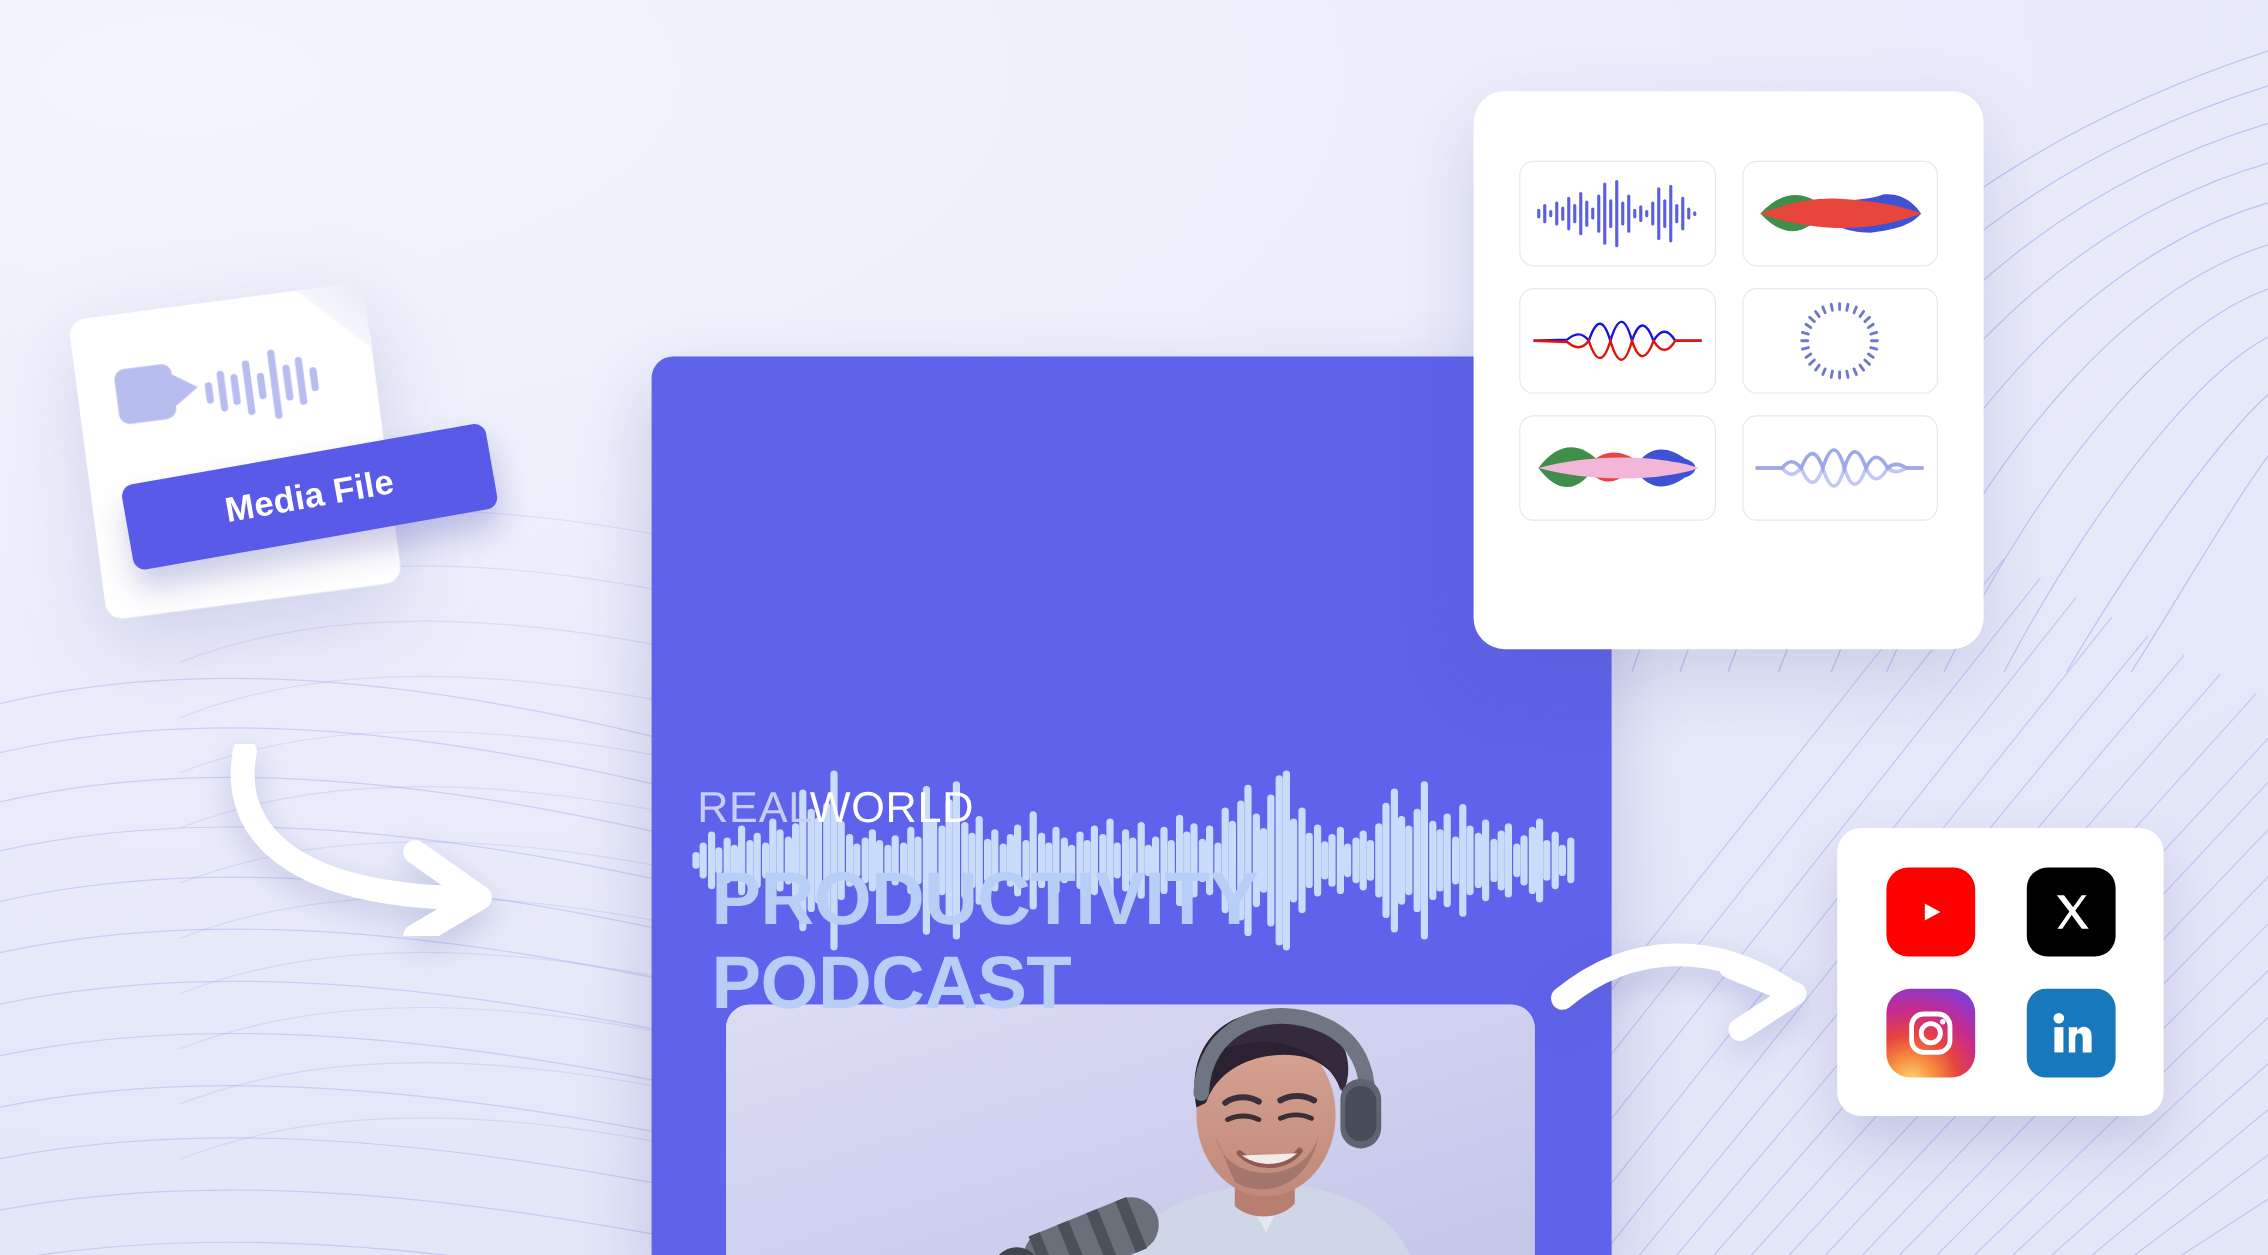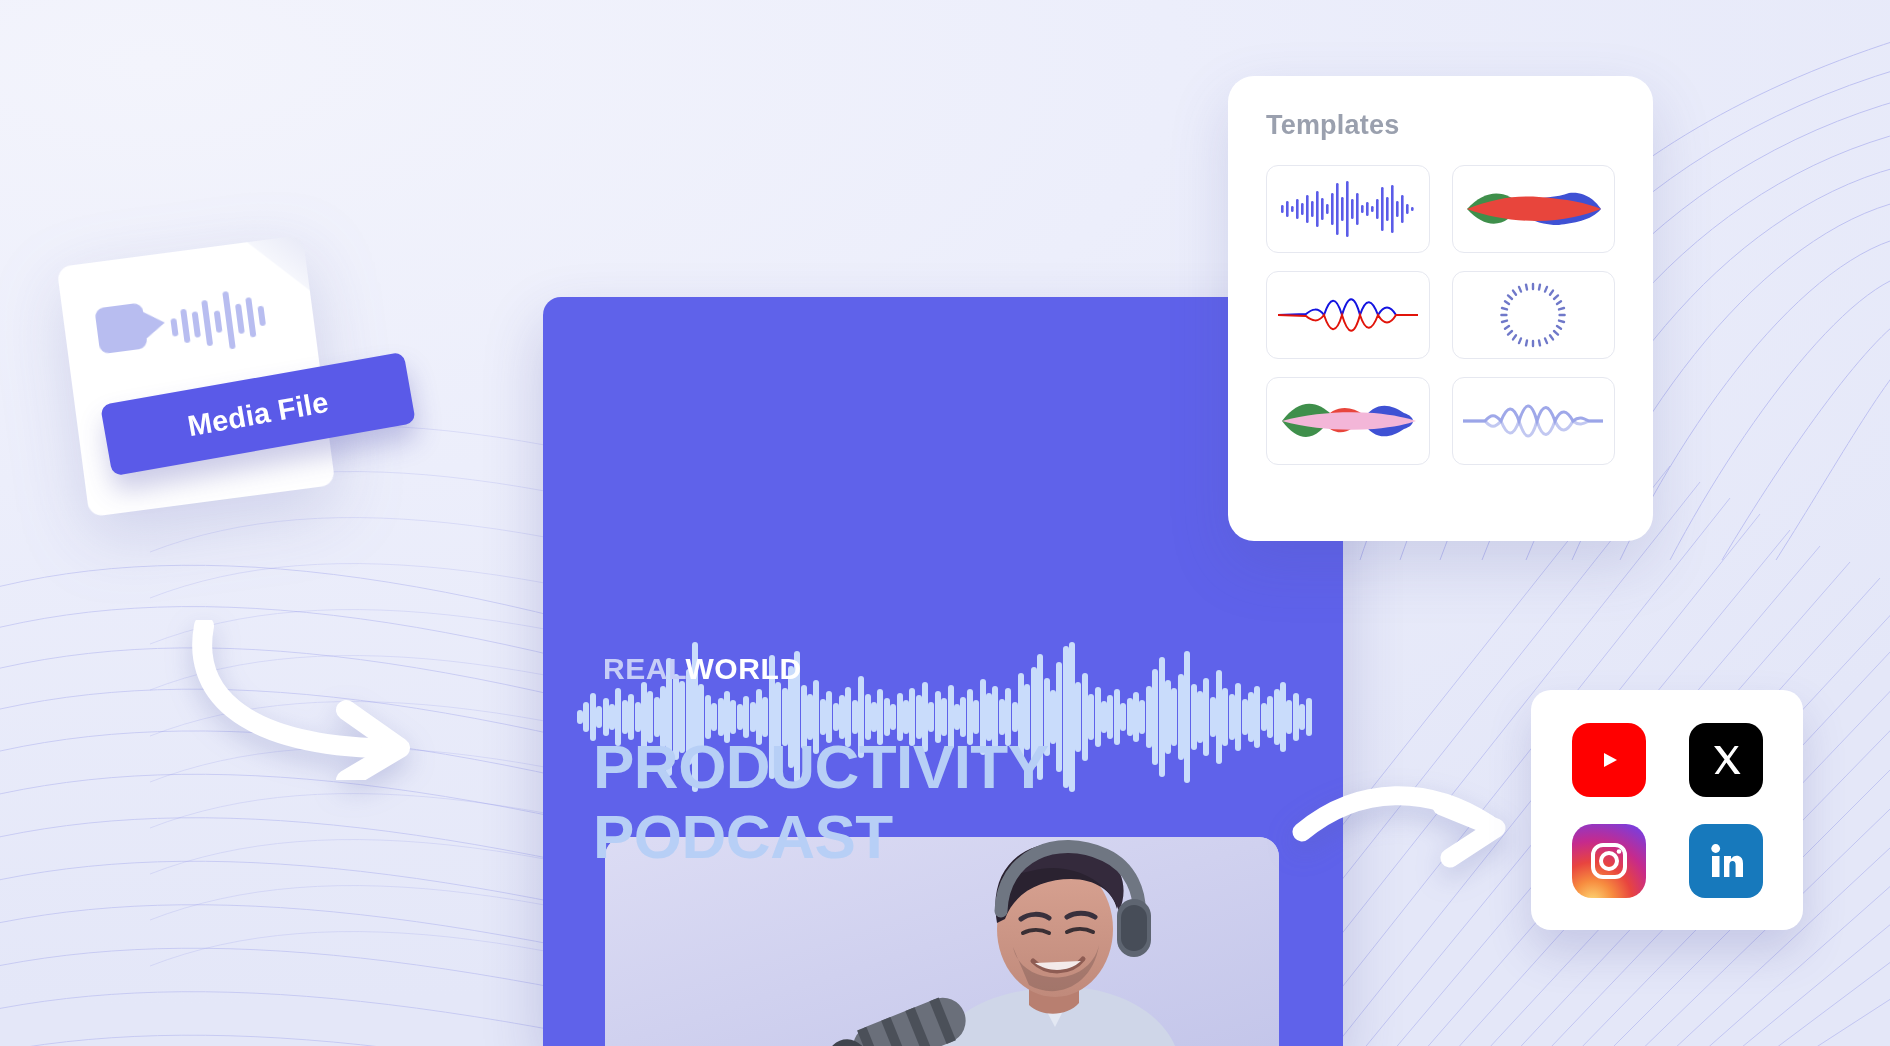--- a/index.html
+++ b/index.html
@@ -80,27 +80,27 @@
   
   #podcast-panel{
     position:absolute; left:543px; top:297px; width:800px; height:749px;
     background:#5f62ea;
     border-radius:18px 18px 0 0;
     box-shadow:0 26px 60px rgba(60,60,150,.22);
     overflow:hidden;
     z-index:5;
   }
   #brand{
-    position:absolute; left:60px; top:355px;
-    font-size:30px; font-weight:bold; letter-spacing:.6px; z-index:7;
+    position:absolute; left:38px; top:355px;
+    font-size:36px; font-weight:normal; letter-spacing:.6px; z-index:7;
   }
   #brand .a{ color:#c6cdf7; }
   #brand .b{ color:#ffffff; }
   #podcast-title{
-    position:absolute; left:50px; top:435px; width:640px;
+    position:absolute; left:50px; top:418px; width:640px;
     color:#b7cff6; font-size:62px; line-height:1.13; font-weight:bold;
     letter-spacing:-.5px; z-index:7;
   }
   #panel-waveform{
     position:absolute; left:34px; top:320px; width:736px; height:200px;
     display:flex; align-items:center; justify-content:space-between;
   }
   #panel-waveform i{ display:block; width:6px; background:#c9dcfb; border-radius:4px; }
   #podcast-photo{
     position:absolute; left:62px; top:540px; width:674px; height:209px;
@@ -431,21 +431,20 @@
       </svg>
     </div>
   </div>
 
   <svg class="arrow" id="arrow-right" viewBox="0 0 230 130" fill="none">
     <path d="M12 52 C70 4 140 6 198 44" stroke="#ffffff" stroke-width="19" stroke-linecap="round"></path>
     <path d="M152 26 L206 48 L160 78" stroke="#ffffff" stroke-width="19" stroke-linecap="round" stroke-linejoin="round" fill="none"></path>
   </svg>
 
   <div id="templates-panel">
-    <div id="templates-title">Templates</div>
     <div id="templates-grid">
 
       <div class="tpl">
         <svg width="138" height="60" viewBox="0 0 138 60">
           <g fill="#5b5ce8">
             <rect x="2" y="26" width="2.6" height="8" rx="1.3"></rect>
             <rect x="7" y="22" width="2.6" height="16" rx="1.3"></rect>
             <rect x="12" y="27" width="2.6" height="6" rx="1.3"></rect>
             <rect x="17" y="20" width="2.6" height="20" rx="1.3"></rect>
             <rect x="22" y="24" width="2.6" height="12" rx="1.3"></rect>

